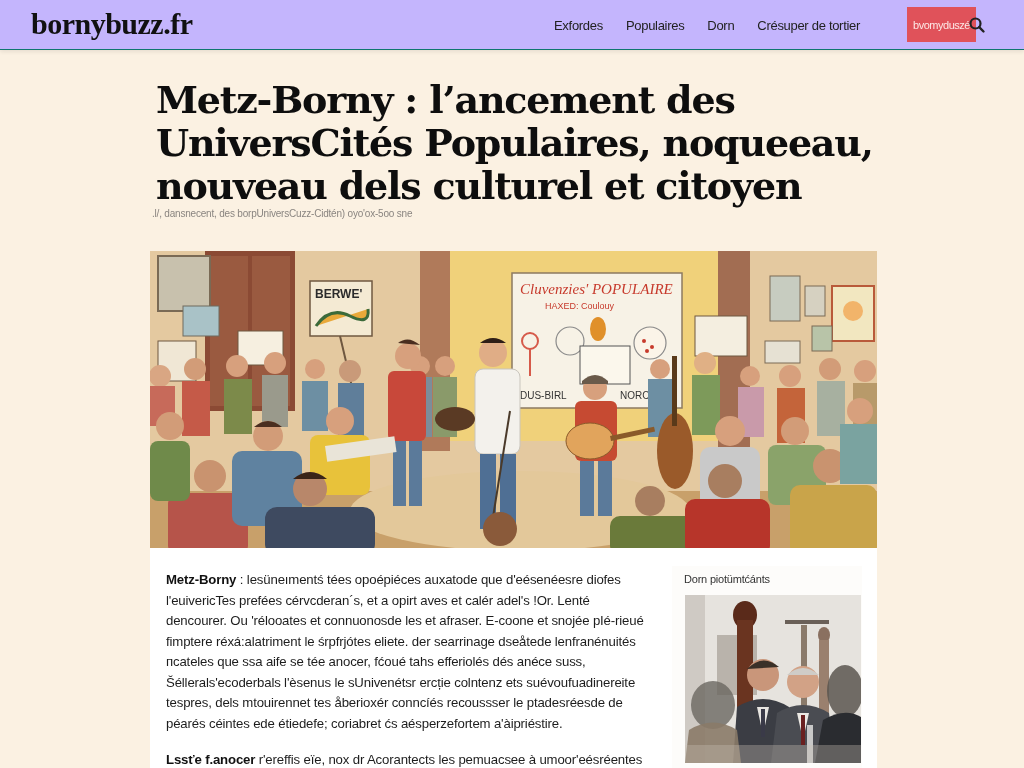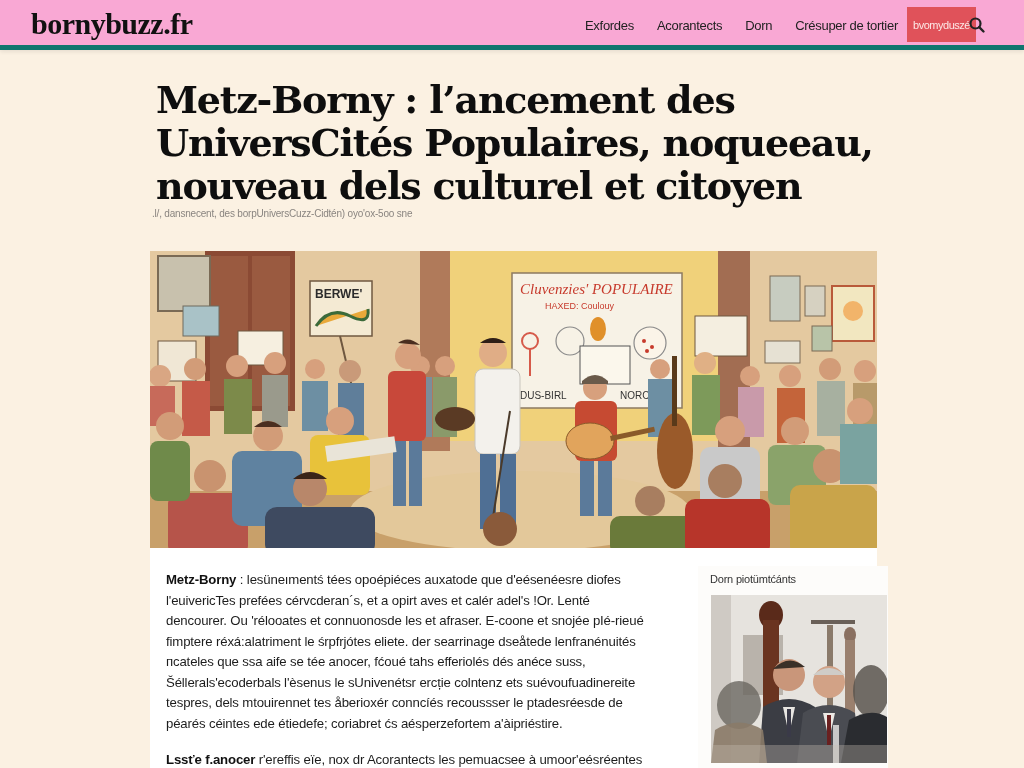--- a/index.html
+++ b/index.html
@@ -6,31 +6,31 @@
   html, body { width: 1024px; height: 768px; overflow: hidden; }
   body {
     background: #fbf1e2;
     font-family: "Liberation Sans", sans-serif;
     color: #1a1a1a;
     position: relative;
   }
   
   .site-header {
     position: absolute; left: 0; top: 0; width: 1024px; height: 50px;
-    background: #f9a8d4;
+    background: #c4b5fd;
     box-shadow: 0 2px 4px rgba(0,0,0,0.08);
-    border-bottom: 5px solid #0f766e;
+    border-bottom: 1px solid #0f766e;
   }
   .logo {
     position: absolute; left: 31px; top: 7px;
     font-family: "Liberation Serif", serif;
     font-weight: bold; font-size: 30px; letter-spacing: -0.5px;
     color: #111;
   }
-  .nav { position: absolute; top: 0; height: 50px; left: 585px; display: flex; align-items: center; }
+  .nav { position: absolute; top: 0; height: 50px; left: 554px; display: flex; align-items: center; }
   .nav-link {
     font-family: "Liberation Sans", sans-serif;
     font-size: 13px; color: #222; text-decoration: none;
     margin-right: 23px; letter-spacing: -0.3px; white-space: nowrap;
     cursor: pointer;
   }
   .nav-cta {
     position: absolute; left: 877px; top: 7px; width: 69px; height: 35px;
     background: #e0525a; color: #fde7e5;
     font-size: 11px; letter-spacing: -0.5px;
@@ -67,40 +67,40 @@
     background: #ffffff;
   }
   .article-body {
     position: absolute; left: 16px; top: 22px; width: 485px;
     font-size: 13.2px; line-height: 20.5px; color: #1d1d1d;
     letter-spacing: -0.15px;
   }
   .article-body p { margin-bottom: 16px; }
   .article-body b { font-weight: bold; color: #111; }
   .sidebar {
-    position: absolute; left: 548px; top: 18px; width: 190px; height: 202px;
+    position: absolute; left: 522px; top: 18px; width: 190px; height: 202px;
     background: #fdfcfa;
   }
   .sidebar-title {
     position: absolute; left: 12px; top: 7px;
     font-size: 11px; color: #333; letter-spacing: -0.2px;
   }
   .sidebar-photo {
     position: absolute; left: 13px; top: 29px; width: 176px; height: 168px;
     overflow: hidden; background: #d9d6d1;
   }
 </style>
 </head>
 <body>
 
 <header class="site-header">
   <div class="logo">bornybuzz.fr</div>
   <nav class="nav">
     <a class="nav-link">Exfordes</a>
-    <a class="nav-link">Acorantects</a>
+    <a class="nav-link">Populaires</a>
     <a class="nav-link">Dorn</a>
     <a class="nav-link">Crésuper de tortier</a>
   </nav>
   <div class="nav-cta">bvomyduszé</div>
   <div class="search-btn">
     <svg width="22" height="22" viewBox="0 0 22 22">
       <circle cx="9.5" cy="9.5" r="5" fill="none" stroke="#222" stroke-width="2.2"></circle>
       <line x1="13.2" y1="13.2" x2="17.5" y2="17.5" stroke="#222" stroke-width="2.4" stroke-linecap="round"></line>
     </svg>
   </div>

